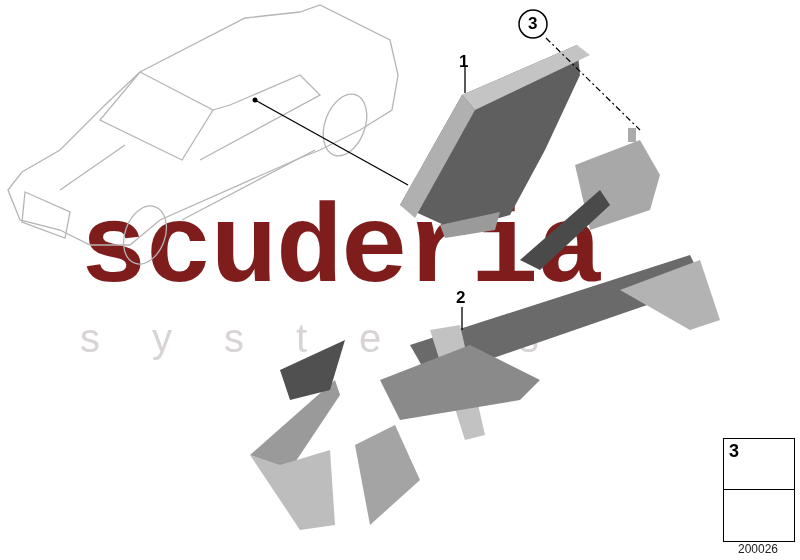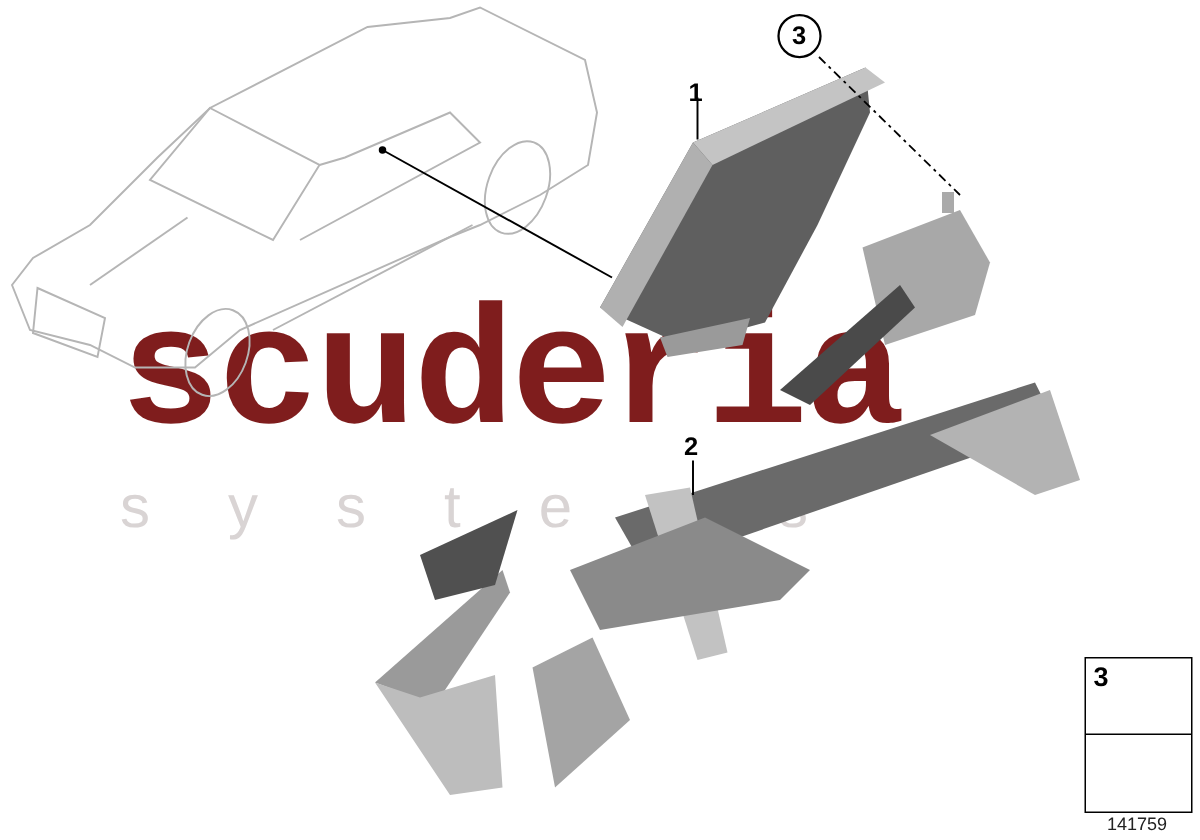--- a/index.html
+++ b/index.html
@@ -71,13 +71,13 @@
 
 <span class="callout" style="left:459px;top:52px;">1</span>
 <span class="callout" style="left:456px;top:288px;">2</span>
 <span class="callout" style="left:528px;top:14px;">3</span>
 
 <div class="legend">
   <div class="cell1">
     <span class="num">3</span>
   </div>
 </div>
-<div class="figid">141759</div>
+<div class="figid">200026</div>
 
 </body></html>

